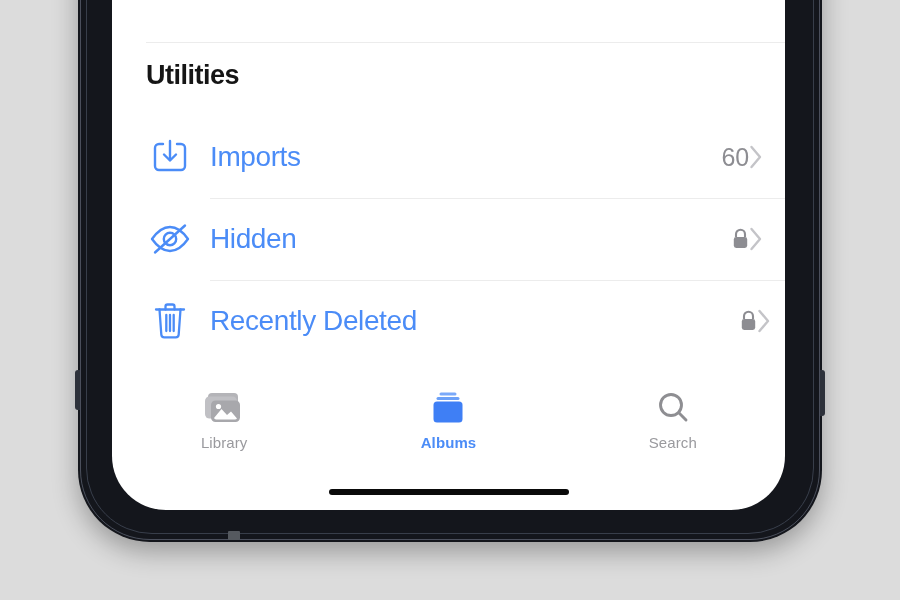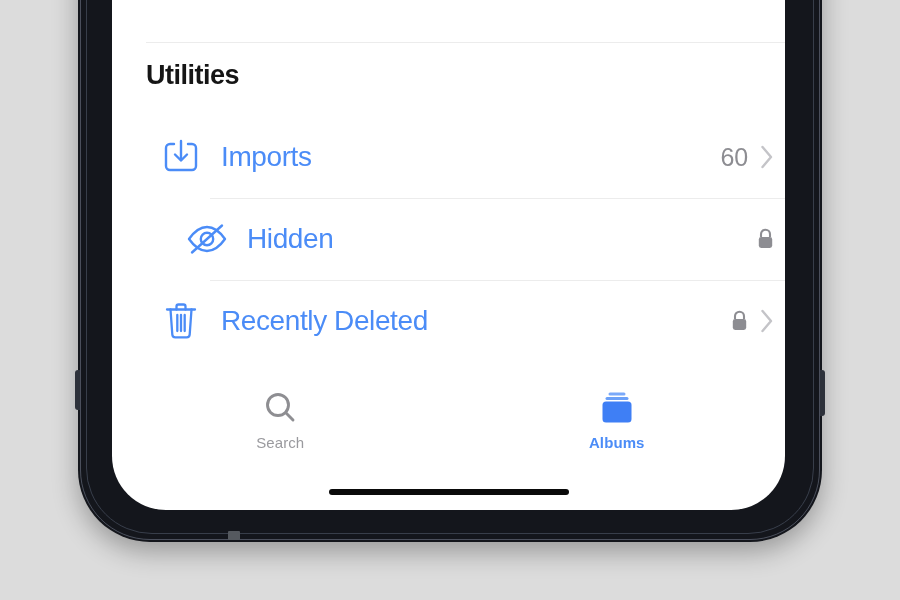--- a/index.html
+++ b/index.html
@@ -116,29 +116,29 @@
     left: 34px;
     top: 60px;
     font-size: 27px;
     font-weight: bold;
     letter-spacing: -0.5px;
     color: #151515;
   }
 
   .row {
     position: absolute;
-    left: 11px;
+    left: 0;
     width: 673px;
     height: 82px;
     display: flex;
     align-items: center;
   }
   .row-imports  { top: 116px; }
-  .row-hidden   { top: 198px; margin-left: 26px; }
-  .row-deleted  { top: 280px; }
+  .row-hidden   { top: 198px; }
+  .row-deleted  { top: 280px; padding-left: 8px; }
 
   .row-icon {
     position: absolute;
     left: 34px;
     width: 48px;
     display: flex;
     align-items: center;
     justify-content: center;
   }
   .row-label {
@@ -147,21 +147,20 @@
     font-size: 28px;
     letter-spacing: -0.4px;
     color: #4b8cf7;
     white-space: nowrap;
   }
   .row-right {
     position: absolute;
     right: 22px;
     display: flex;
     align-items: center;
-    gap: 12px;
   }
   .row-count {
     font-size: 25px;
     color: #8d8d92;
     letter-spacing: -0.2px;
   }
   .chevron {
     display: block;
     width: 14px;
     height: 24px;
@@ -295,42 +294,56 @@
             <rect x="1.8" y="9" width="13.4" height="11" rx="2.4" fill="#8d8d92"></rect>
           </svg>
           <svg class="chevron" viewBox="0 0 14 24" fill="none" stroke="#c4c4c8" stroke-width="2.4" stroke-linecap="round" stroke-linejoin="round">
             <path d="M2.5 2 L11 12 L2.5 22"></path>
           </svg>
         </span>
       </div>
 
       <div class="tabbar">
 
-
-
         <div class="tab">
           <span class="tab-icon">
-            <svg width="36" height="34" viewBox="0 0 36 34" fill="none" stroke="#8e8e92" stroke-width="2.9" stroke-linecap="round">
-              <circle cx="16" cy="14" r="10.5"></circle>
-              <path d="M23.8 21.8 L31 29"></path>
+            <svg width="44" height="34" viewBox="0 0 44 34">
+              <rect x="6" y="2" width="30" height="21" rx="4" fill="#b4b4b8"></rect>
+              <rect x="3" y="5.5" width="32" height="22" rx="4.5" fill="#c0c0c4"></rect>
+              <g>
+                <rect x="9" y="9.5" width="29" height="21.5" rx="4.5" fill="#a8a8ac"></rect>
+                <path d="M12 27 L19.5 18 L25 24 L29 20.5 L35 27.5 a3 3 0 0 1 -2 1 H14 a2.6 2.6 0 0 1 -2 -1.5 Z" fill="#ffffff"></path>
+                <circle cx="16.5" cy="15.5" r="2.6" fill="#ffffff"></circle>
+              </g>
             </svg>
           </span>
-          <span class="tab-label">Search</span>
+          <span class="tab-label">Library</span>
         </div>
+
 
         <div class="tab active">
           <span class="tab-icon">
             <svg width="38" height="34" viewBox="0 0 38 34">
               <rect x="10.5" y="1.5" width="17" height="3" rx="1.5" fill="#7aa9f9"></rect>
               <rect x="7.5" y="6" width="23" height="3" rx="1.5" fill="#6ba0f8"></rect>
               <rect x="4.5" y="10.5" width="29" height="21" rx="3.5" fill="#3f7ff5"></rect>
             </svg>
           </span>
           <span class="tab-label">Albums</span>
         </div>
+
+        <div class="tab">
+          <span class="tab-icon">
+            <svg width="36" height="34" viewBox="0 0 36 34" fill="none" stroke="#8e8e92" stroke-width="2.9" stroke-linecap="round">
+              <circle cx="16" cy="14" r="10.5"></circle>
+              <path d="M23.8 21.8 L31 29"></path>
+            </svg>
+          </span>
+          <span class="tab-label">Search</span>
+        </div>
       </div>
 
       <div class="home-indicator"></div>
 
     </div>
   </div>
 
 </div>
 
 </body></html>

